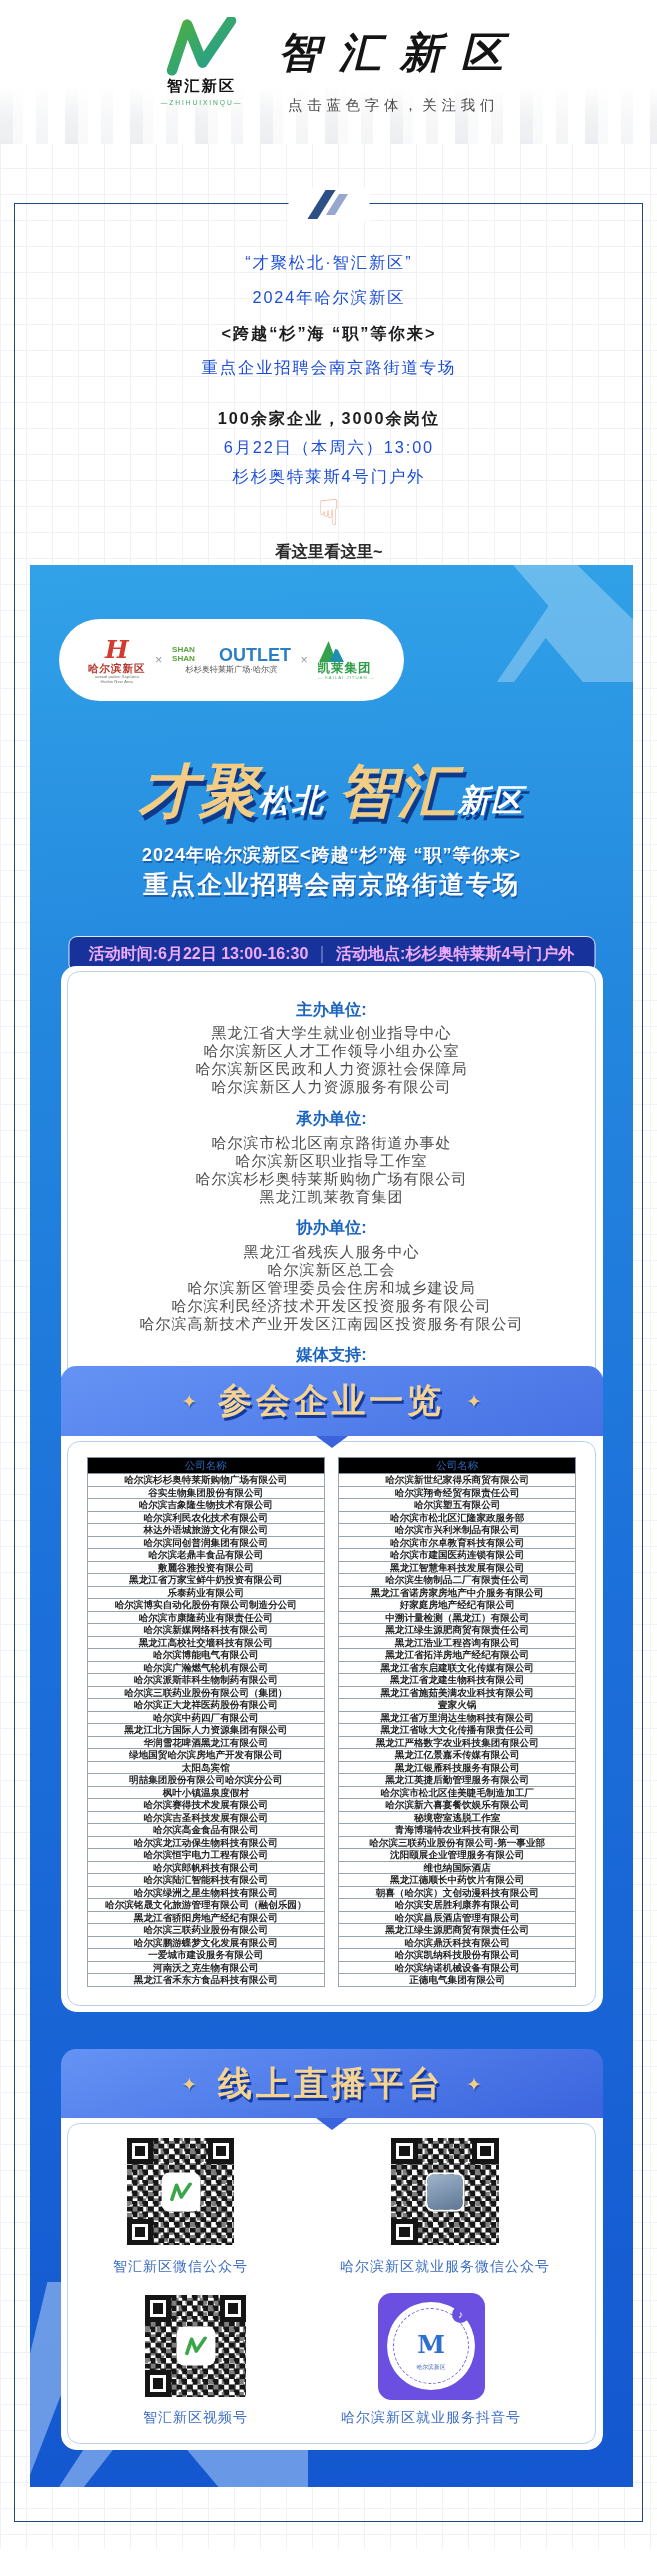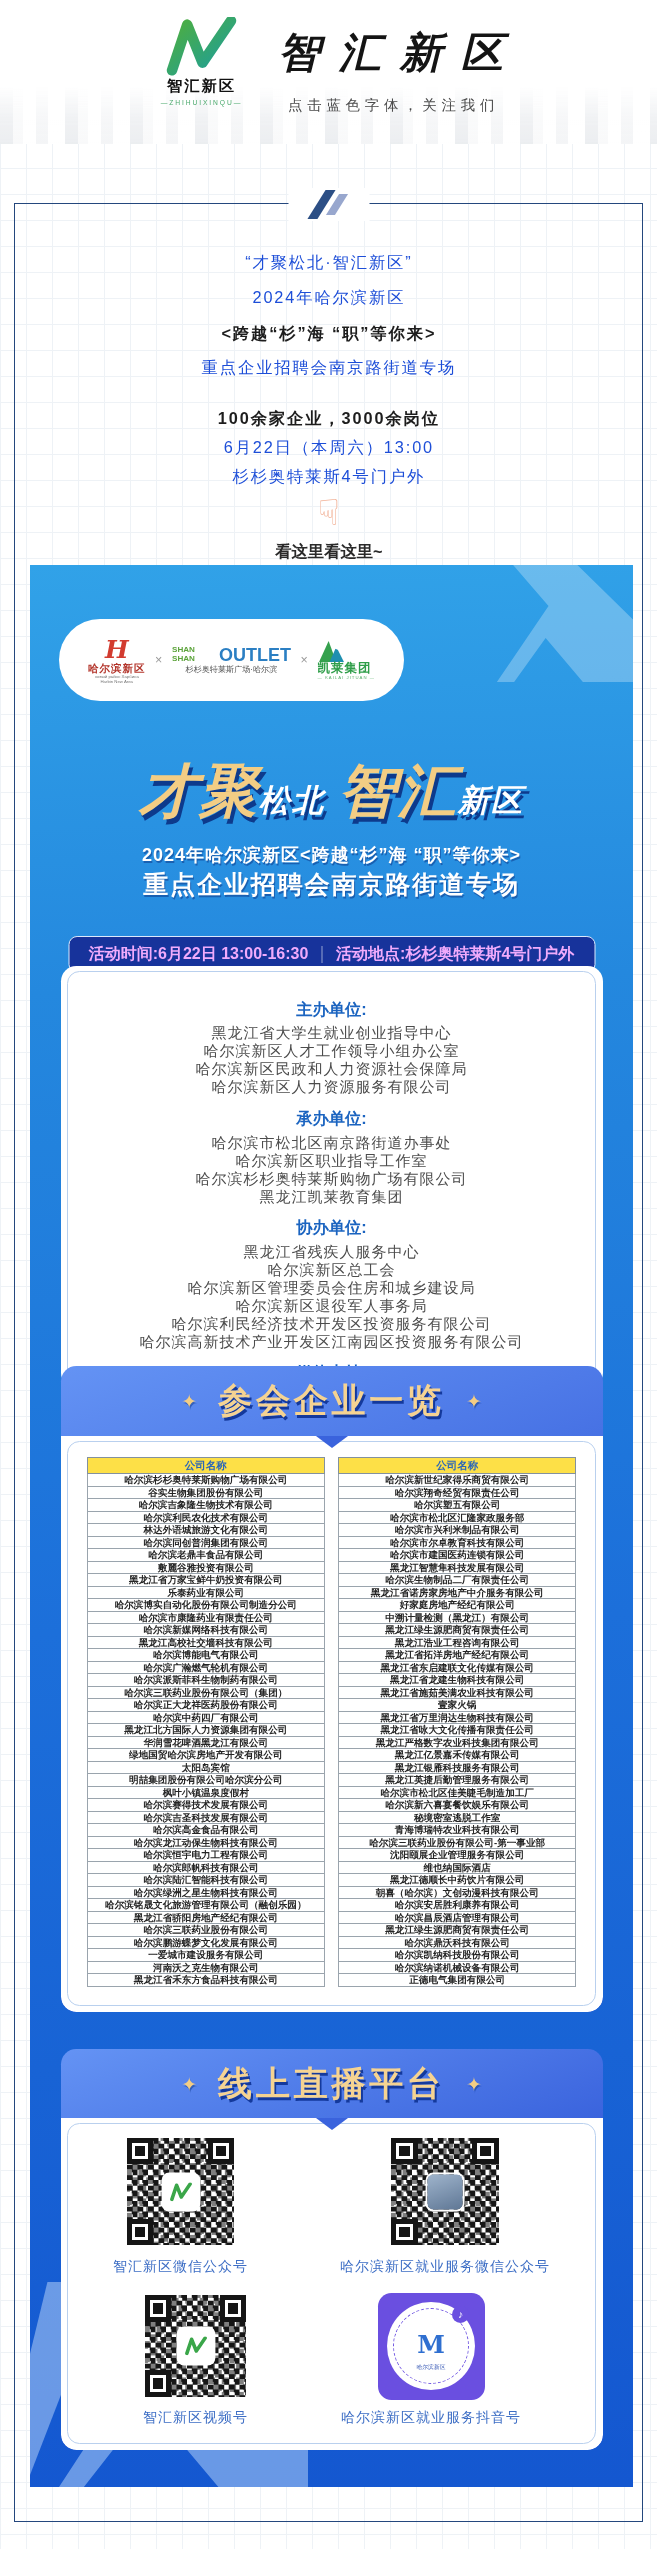--- a/index.html
+++ b/index.html
@@ -78,21 +78,21 @@
   .shead{height:70px;display:flex;align-items:center;justify-content:center;gap:21px;}
   .shead .star{color:#f3cd84;font-size:19px;text-shadow:1px 1.9px 0 rgba(13,58,140,.5);}
   .shead .st{font-size:34px;font-weight:900;color:#f5d392;letter-spacing:3.8px;text-shadow:1.9px 2.9px 0 #14399c;}
   .sbody{position:absolute;left:0;right:0;bottom:0;background:#fff;border-radius:0 0 15.3px 15.3px;}
   .c2 .sbody{top:70px;}
   .c3 .sbody{top:69px;}
   .notch{position:absolute;top:0;left:50%;transform:translateX(-50%);width:0;height:0;
     border-left:16.3px solid transparent;border-right:16.3px solid transparent;border-top:12.5px solid #3a63dd;}
   .tables{display:flex;justify-content:center;gap:13.4px;padding-top:21px;}
   table.ctab{border-collapse:collapse;width:238px;table-layout:fixed;}
-  table.ctab th{border:1.4px solid #83919e;font-size:10.5px;color:#2b66b8;font-weight:bold;height:15.3px;padding:0;background:#fde047;}
+  table.ctab th{border:1.4px solid #83919e;font-size:10.5px;color:#2b66b8;font-weight:normal;height:15.3px;padding:0;background:#000000;}
   table.ctab td{border:1px solid #9aa4ad;font-size:9.6px;font-weight:600;color:#252525;height:11.5px;
     text-align:center;padding:0;white-space:nowrap;overflow:hidden;line-height:1;}
   
   .qr-row{display:flex;justify-content:center;gap:92px;margin-top:17px;}
   .qr-cell{display:flex;flex-direction:column;align-items:center;}
   .qr{position:relative;background:#fff;}
   .qr .pat{position:absolute;inset:2.9px;
     background:repeating-conic-gradient(#161616 0% 25%,#ffffff 0% 50%) 0 0/10.5px 10.5px;}
   .qr .pat2{position:absolute;inset:2.9px;opacity:.55;
     background:repeating-conic-gradient(#161616 0% 25%,transparent 0% 50%) 4.8px 2.9px/14.4px 14.4px;}
@@ -211,21 +211,20 @@
           <div class="org-item">哈尔滨新区人力资源服务有限公司</div>
           <div class="org-label">承办单位:</div>
           <div class="org-item">哈尔滨市松北区南京路街道办事处</div>
           <div class="org-item">哈尔滨新区职业指导工作室</div>
           <div class="org-item">哈尔滨杉杉奥特莱斯购物广场有限公司</div>
           <div class="org-item">黑龙江凯莱教育集团</div>
           <div class="org-label">协办单位:</div>
           <div class="org-item">黑龙江省残疾人服务中心</div>
           <div class="org-item">哈尔滨新区总工会</div>
           <div class="org-item">哈尔滨新区管理委员会住房和城乡建设局</div>
-          <div class="org-item">哈尔滨新区退役军人事务局</div>
           <div class="org-item">哈尔滨利民经济技术开发区投资服务有限公司</div>
           <div class="org-item">哈尔滨高新技术产业开发区江南园区投资服务有限公司</div>
           <div class="org-label">媒体支持:</div>
           <div class="org-item">黑龙江新闻广播</div>
         </div>
     </div>
 
     <div class="scard c2">
       <div class="shead">
         <span class="star">✦</span>

